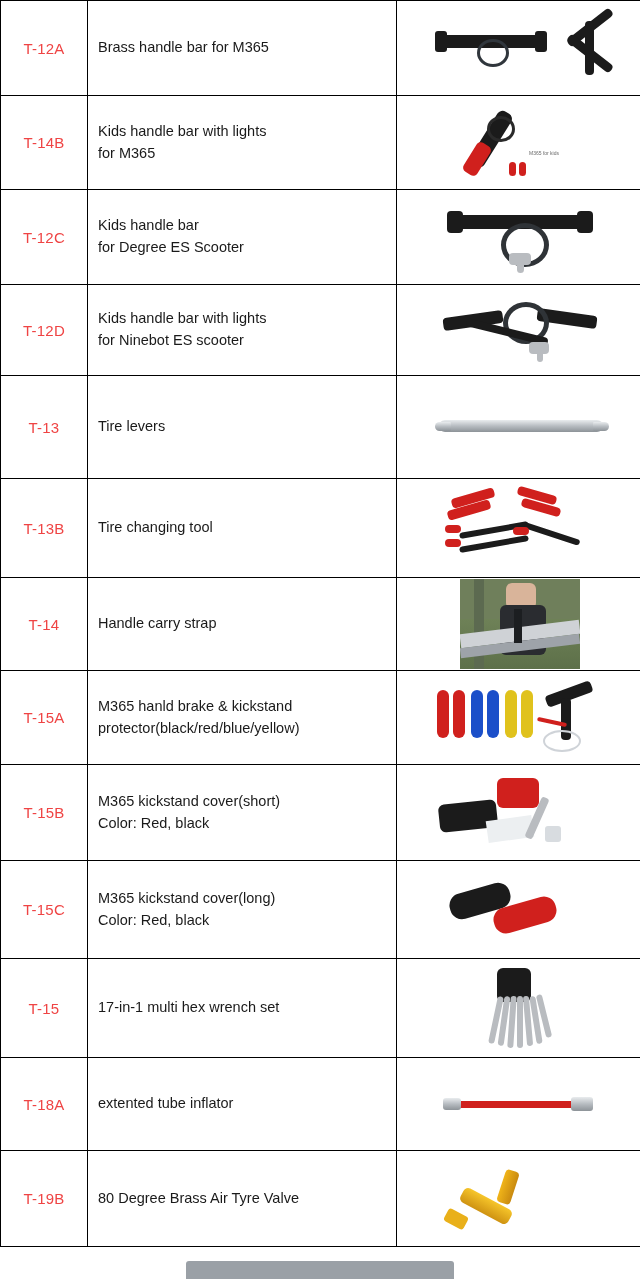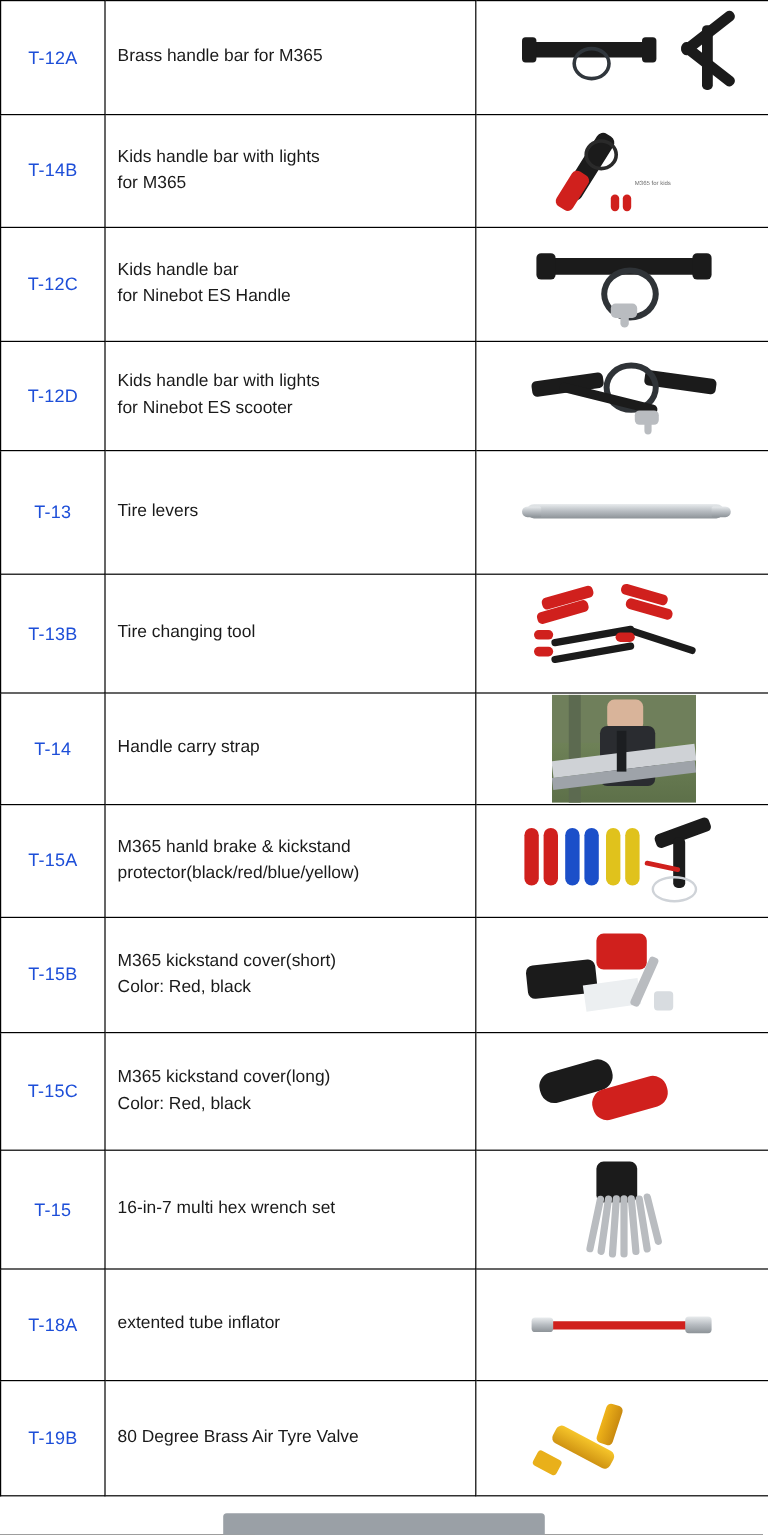--- a/index.html
+++ b/index.html
@@ -36,21 +36,21 @@
     text-align: center;
   }
   .col-desc {
     width: 308px;
   }
   .col-img {
     width: 246px;
   }
   .code-text {
     font-size: 15px;
-    color: #1d4ed8;
+    color: #ef4444;
     letter-spacing: 0.2px;
     text-align: center;
     display: block;
   }
   .desc-text {
     font-size: 14.5px;
     color: #1a1a1a;
     line-height: 1.5;
     padding: 0 8px 0 10px;
     display: block;
@@ -160,21 +160,21 @@
           </div>
         </td>
       </tr>
 
       <tr style="height:95px">
         <td class="col-code">
           <span class="code-text">T-12C</span>
         </td>
         <td class="col-desc">
           <span class="desc-text">Kids handle bar
-for Ninebot ES Handle</span>
+for Degree ES Scooter</span>
         </td>
         <td class="col-img">
           <div class="photo" style="height:80px">
             <div class="bar-blk" style="left:28px;top:18px;width:134px;height:14px;"></div>
             <div class="bar-blk" style="left:22px;top:14px;width:16px;height:22px;border-radius:4px;"></div>
             <div class="bar-blk" style="left:152px;top:14px;width:16px;height:22px;border-radius:4px;"></div>
             <div class="ring" style="left:76px;top:26px;width:38px;height:34px;border-color:#2f3337;"></div>
             <div class="bar-gray" style="left:84px;top:56px;width:22px;height:12px;"></div>
             <div class="bar-gray" style="left:92px;top:64px;width:7px;height:12px;"></div>
           </div>
@@ -318,21 +318,21 @@
             <div class="bar-red" style="left:68px;top:26px;width:64px;height:26px;border-radius:12px;transform:rotate(-16deg);"></div>
           </div>
         </td>
       </tr>
 
       <tr style="height:99px">
         <td class="col-code">
           <span class="code-text">T-15</span>
         </td>
         <td class="col-desc">
-          <span class="desc-text">16-in-7 multi hex  wrench set</span>
+          <span class="desc-text">17-in-1 multi hex  wrench set</span>
         </td>
         <td class="col-img">
           <div class="photo" style="height:84px;width:90px">
             <div class="bar-blk" style="left:22px;top:2px;width:34px;height:34px;border-radius:6px;"></div>
             <div class="bar-gray" style="left:18px;top:30px;width:6px;height:48px;transform:rotate(12deg);"></div>
             <div class="bar-gray" style="left:26px;top:30px;width:6px;height:50px;transform:rotate(8deg);"></div>
             <div class="bar-gray" style="left:34px;top:30px;width:6px;height:52px;transform:rotate(4deg);"></div>
             <div class="bar-gray" style="left:42px;top:30px;width:6px;height:52px;"></div>
             <div class="bar-gray" style="left:50px;top:30px;width:6px;height:50px;transform:rotate(-5deg);"></div>
             <div class="bar-gray" style="left:58px;top:30px;width:6px;height:48px;transform:rotate(-9deg);"></div>

